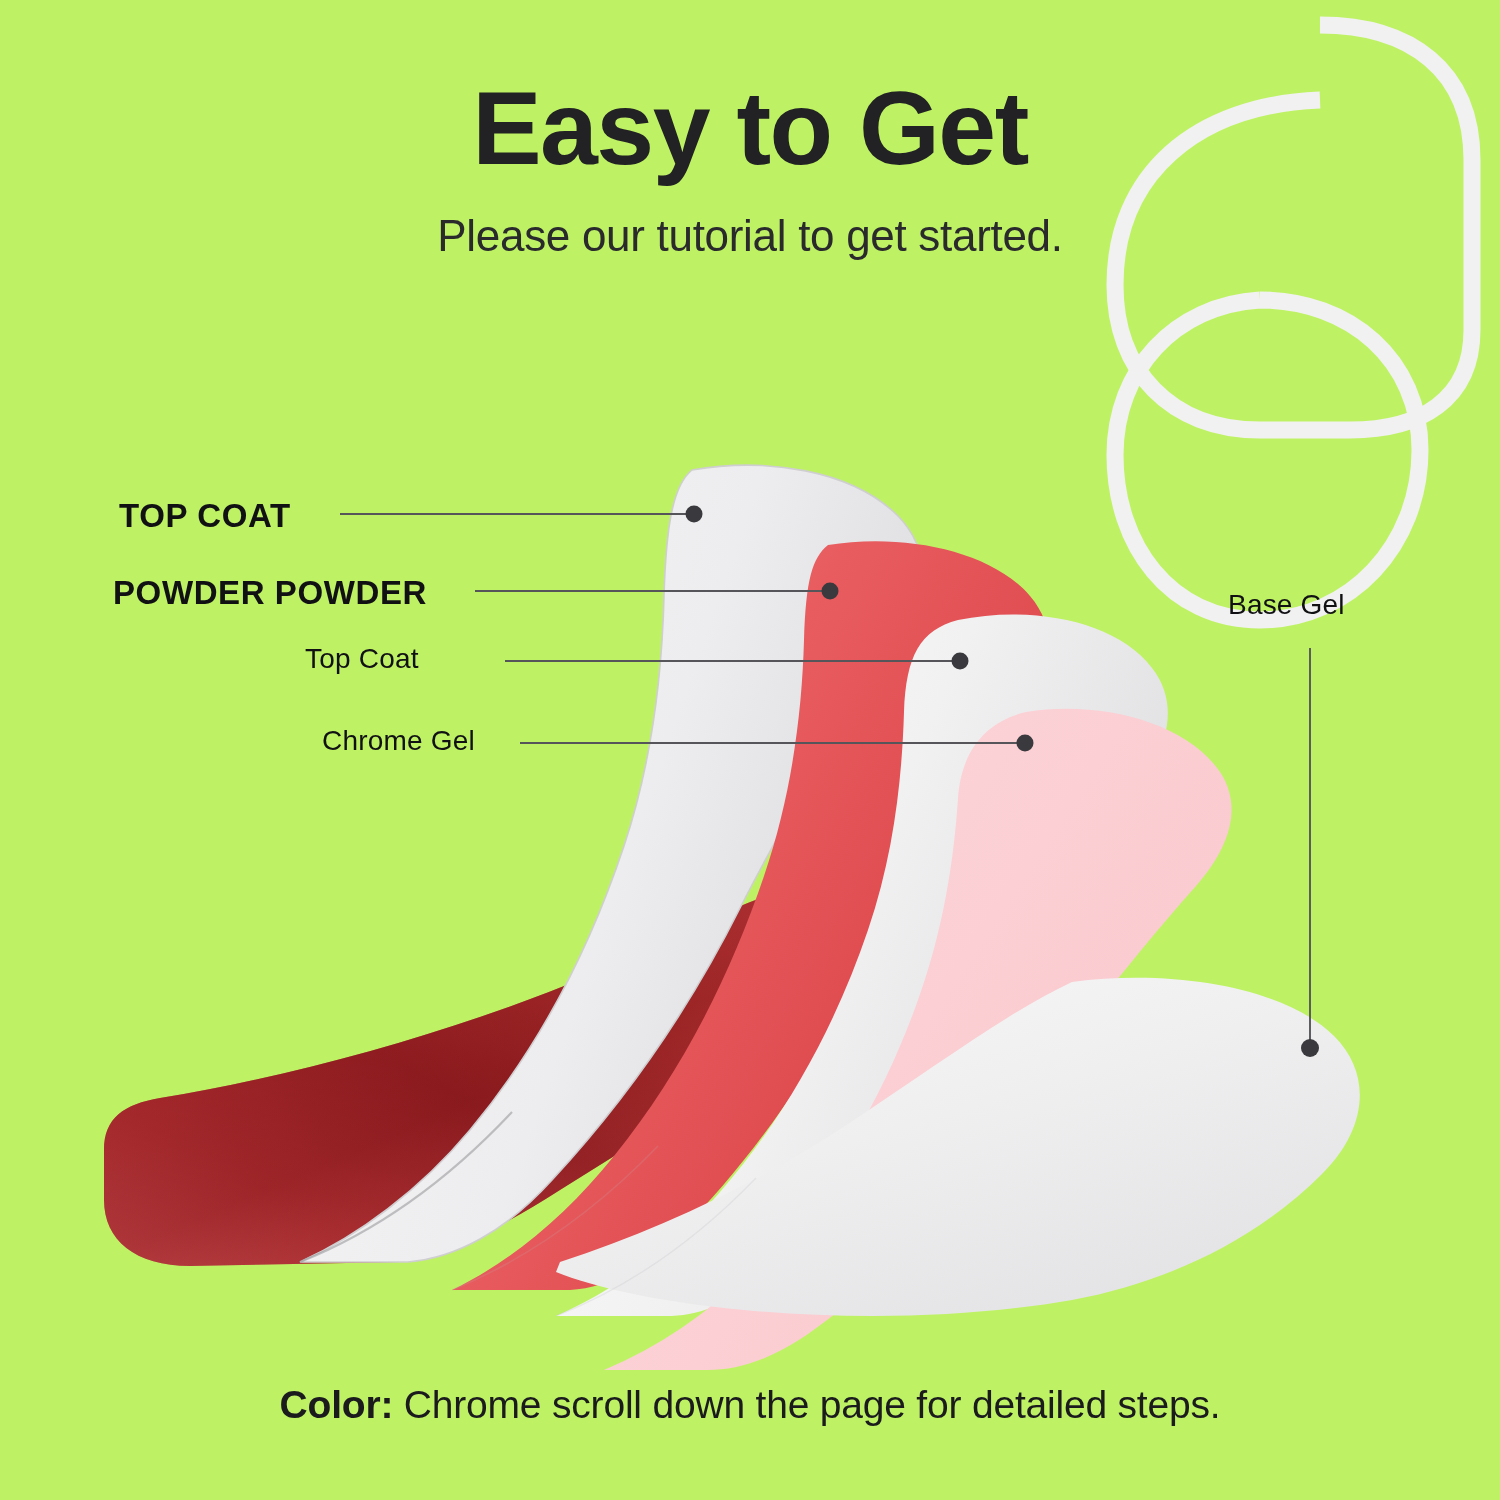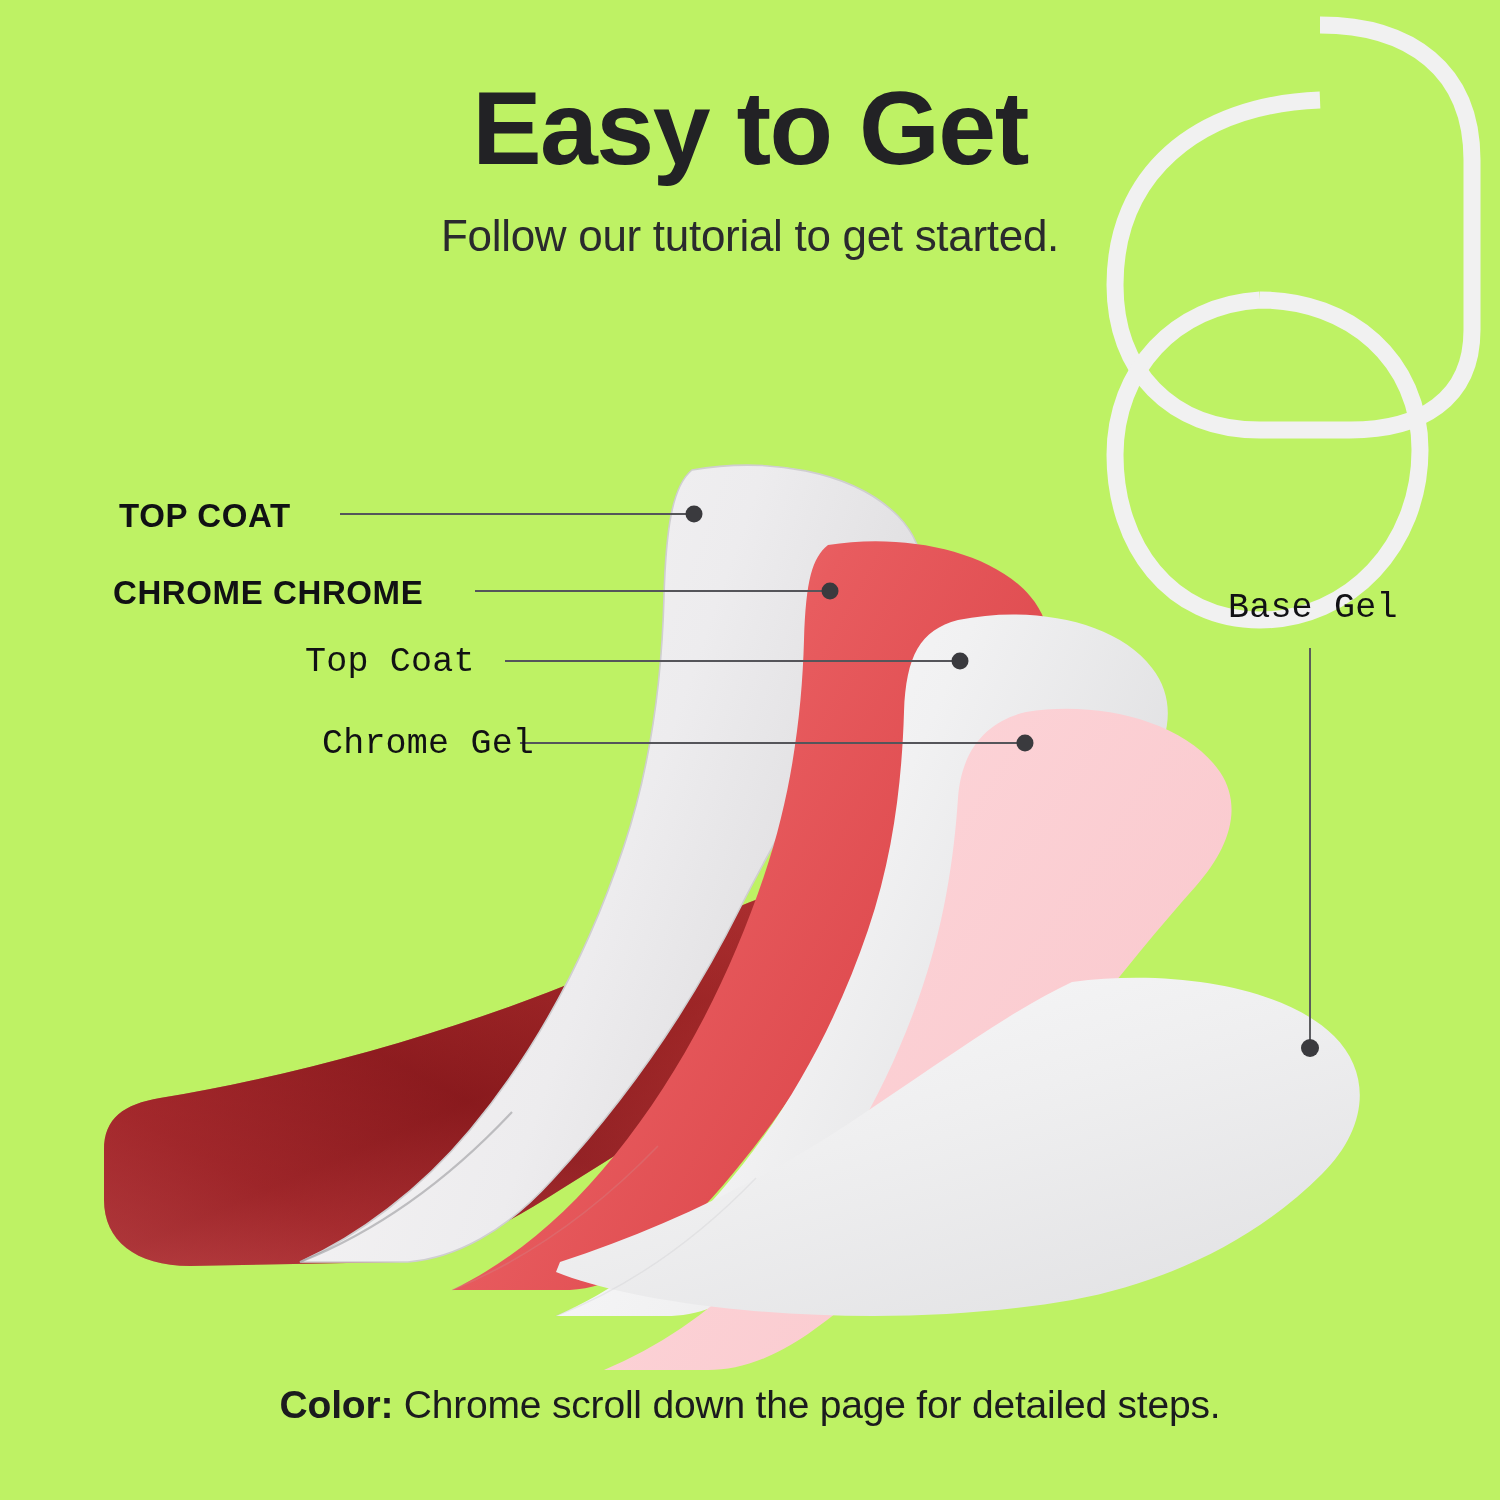--- a/index.html
+++ b/index.html
@@ -38,21 +38,21 @@
 
   
   .label{
     position:absolute;
     color:#111114;
     white-space:nowrap;
     line-height:1;
     text-align:right;
   }
   .label.bold{font-weight:700;font-size:33px;letter-spacing:0.6px;}
-  .label.reg{font-weight:400;font-size:35px;letter-spacing:0.2px;font-family:Liberation Mono, monospace;}
+  .label.reg{font-weight:400;font-size:28px;letter-spacing:0.2px;}
 
   .lbl-topcoat-bold{left:119px;top:499px;}
   .lbl-chrome{left:113px;top:576px;}
   .lbl-topcoat{left:305px;top:645px;}
   .lbl-colorgel{left:322px;top:727px;}
   .lbl-basegel{left:1228px;top:591px;}
 
   
   .note{
     position:absolute;left:0;top:1382px;width:1500px;
@@ -70,21 +70,21 @@
     <g fill="none" stroke="#F1F1F1" stroke-width="17">
       <path d="M300 25 C 390 25 452 70 452 160 L452 330 C452 400 400 430 330 430 L240 430 C150 430 95 370 95 285 C95 175 175 105 300 100"></path>
       <path d="M240 300 C 330 300 400 360 400 450 C400 545 330 620 240 620 C150 620 95 545 95 455 C95 370 155 305 240 300"></path>
     </g>
   </svg>
 
   <div class="header">
     <h1 class="title">
       <span>Easy to Get</span>
     </h1>
-    <p class="subtitle">Follow our tutorial to get started.</p>
+    <p class="subtitle">Please our tutorial to get started.</p>
   </div>
 
   <div class="stage">
     <svg viewBox="0 0 1500 1500">
       <defs>
 
         <linearGradient id="gChrome" x1="0" y1="1" x2="1" y2="0">
           <stop offset="0%" stop-color="#CB4C50"></stop>
           <stop offset="22%" stop-color="#AE2E32"></stop>
           <stop offset="48%" stop-color="#8F1C20"></stop>
@@ -234,21 +234,21 @@
         <circle cx="694" cy="514" r="8.5"></circle>
         <circle cx="830" cy="591" r="8.5"></circle>
         <circle cx="960" cy="661" r="8.5"></circle>
         <circle cx="1025" cy="743" r="8.5"></circle>
         <circle cx="1310" cy="1048" r="9"></circle>
       </g>
     </svg>
 
     <div class="label bold lbl-topcoat-bold">TOP COAT</div>
 
-    <div class="label bold lbl-chrome">CHROME CHROME</div>
+    <div class="label bold lbl-chrome">POWDER POWDER</div>
 
     <div class="label reg lbl-topcoat">Top Coat</div>
 
     <div class="label reg lbl-colorgel">Chrome Gel</div>
 
     <div class="label reg lbl-basegel">Base Gel</div>
   </div>
 
   <div class="note">
     <b>Color:</b><span> Chrome scroll down the page for detailed steps.</span>

